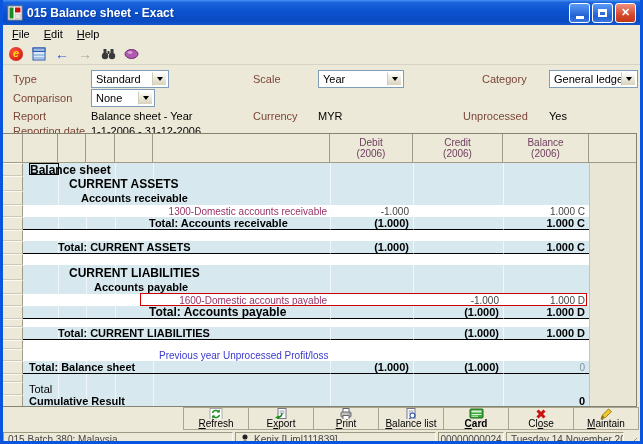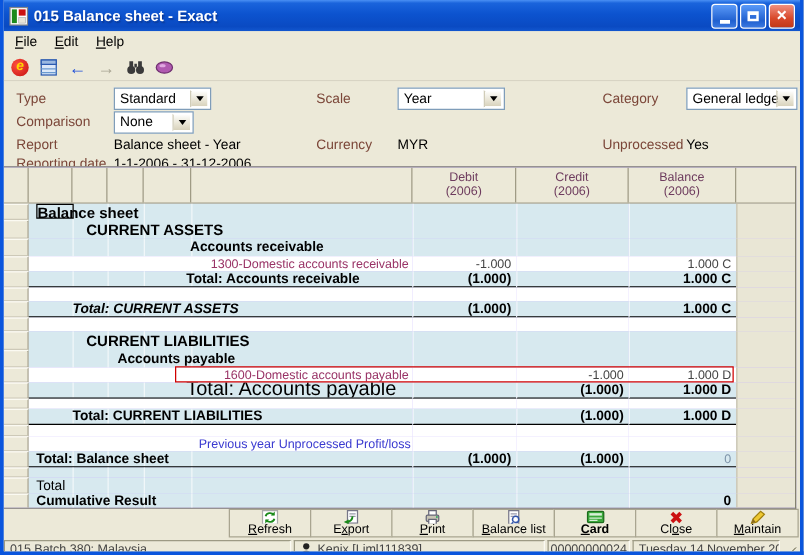--- a/index.html
+++ b/index.html
@@ -176,21 +176,21 @@
     <span class="flabel" style="left:10px;top:27px">Comparison</span>
     <div class="combo" style="left:88px;top:24px;width:64px">
       <span>None</span><span class="dd">
           <i></i>
         </span>
     </div>
     <span class="flabel" style="left:10px;top:45px">Report</span>
     <span class="fvalue" style="left:88px;top:45px">Balance sheet - Year</span>
     <span class="flabel" style="left:250px;top:45px">Currency</span>
     <span class="fvalue" style="left:315px;top:45px">MYR</span>
-    <span class="flabel" style="left:479px;top:45px">Unprocessed</span>
+    <span class="flabel" style="left:460px;top:45px">Unprocessed</span>
     <span class="fvalue" style="left:546px;top:45px">Yes</span>
     <span class="flabel" style="left:10px;top:60px">Reporting date</span>
     <span class="fvalue" style="left:88px;top:60px">1-1-2006 - 31-12-2006</span>
   </div>
 
   <div class="grid">
     <div class="ghead">
       <span class="hc" style="width:20px"></span>
       <span class="hc" style="width:35px"></span>
       <span class="hc" style="width:28px"></span>
@@ -240,21 +240,21 @@
           <span class="c num credit">
             <span style="font-weight: bold;"></span>
           </span>
           <span class="c num balance">
             <span style="font-weight: bold;"></span>
           </span>
           <span class="c fill"></span>
         </div>
         <div class="grow blue" style="height: 14px;">
           <span class="c rh"></span>
-          <span class="c desc" style="padding-left: 58px; justify-content: center;">
+          <span class="c desc" style="padding-left: 58px;">
             <span style="font-size: 11px; font-weight: bold;">Accounts receivable</span>
           </span>
           <span class="c num debit">
             <span style="font-weight: bold;"></span>
           </span>
           <span class="c num credit">
             <span style="font-weight: bold;"></span>
           </span>
           <span class="c num balance">
             <span style="font-weight: bold;"></span>
@@ -305,21 +305,21 @@
             <span></span>
           </span>
           <span class="c num balance">
             <span></span>
           </span>
           <span class="c fill"></span>
         </div>
         <div class="grow blue" style="height: 13px;">
           <span class="c rh"></span>
           <span class="c desc bb" style="padding-left: 35px;">
-            <span style="font-size: 11px; font-weight: bold; font-style: italic;">Total: CURRENT ASSETS</span>
+            <span style="font-size: 11px; font-weight: bold;">Total: CURRENT ASSETS</span>
           </span>
           <span class="c num debit bb">
             <span style="font-weight: bold;">(1.000)</span>
           </span>
           <span class="c num credit bb">
             <span style="font-weight: bold;"></span>
           </span>
           <span class="c num balance bb">
             <span style="font-weight: bold;">1.000 C</span>
           </span>
@@ -386,21 +386,21 @@
           </span>
           <span class="c num balance">
             <span style="font-size: 10px; color: rgb(68, 68, 68);">1.000 D</span>
           </span>
           <span class="c fill"></span>
           <i class="redbox" style="height: 13px;"></i>
         </div>
         <div class="grow blue" style="height: 13px;">
           <span class="c rh"></span>
           <span class="c desc bb" style="padding-left: 126px;">
-            <span style="font-size: 16px; font-weight: normal;">Total: Accounts payable</span>
+            <span style="font-size: 12px; font-weight: bold;">Total: Accounts payable</span>
           </span>
           <span class="c num debit bb">
             <span style="font-weight: bold;"></span>
           </span>
           <span class="c num credit bb">
             <span style="font-weight: bold;">(1.000)</span>
           </span>
           <span class="c num balance bb">
             <span style="font-weight: bold;">1.000 D</span>
           </span>

